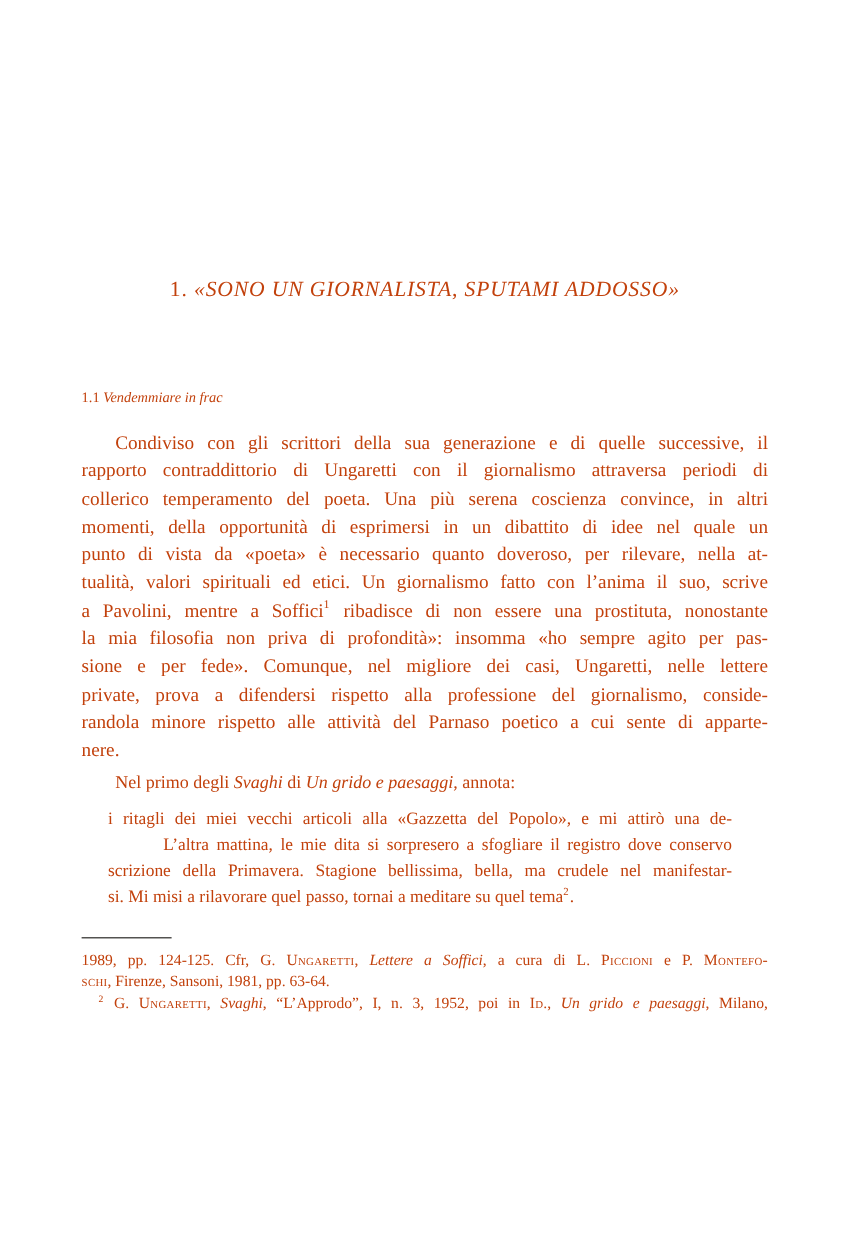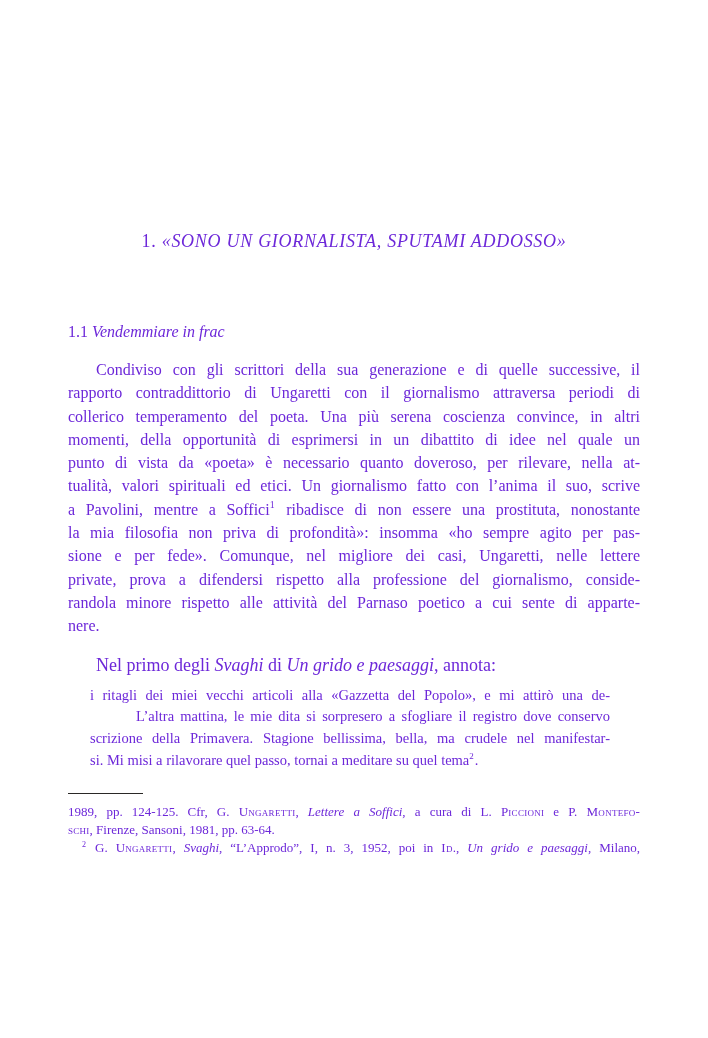--- a/index.html
+++ b/index.html
@@ -7,51 +7,51 @@
     padding: 0;
     background: #ffffff;
   }
   .page {
     position: relative;
     width: 708px;
     height: 1038px;
     background: #ffffff;
     overflow: hidden;
     font-family: "Liberation Serif", "DejaVu Serif", serif;
-    color: #6d28d9;
+    color: #c2410c;
   }
   .content {
     margin-left: 68px;
     width: 572px;
   }
   h1.chapter {
     margin: 229px 0 0 0;
     font-size: 18px;
     font-weight: normal;
     line-height: 24px;
     text-align: center;
     letter-spacing: 0.04em;
     white-space: nowrap;
   }
   h1.chapter .title { font-style: italic; }
   h2.section {
     margin: 68px 0 0 0;
-    font-size: 16px;
+    font-size: 12px;
     font-weight: normal;
     line-height: 21px;
   }
   h2.section .title { font-style: italic; }
   .para-main {
     margin-top: 16px;
     font-size: 16px;
     line-height: 23.3px;
   }
   .para-intro {
-    margin-top: 16px;
-    font-size: 18px;
+    margin-top: 4px;
+    font-size: 15px;
     line-height: 23.3px;
   }
   blockquote.quote {
     margin: 8px 30px 0 22px;
     font-size: 14.5px;
     line-height: 21.6px;
   }
   .fnrule {
     margin-top: 22px;
     width: 75px;

